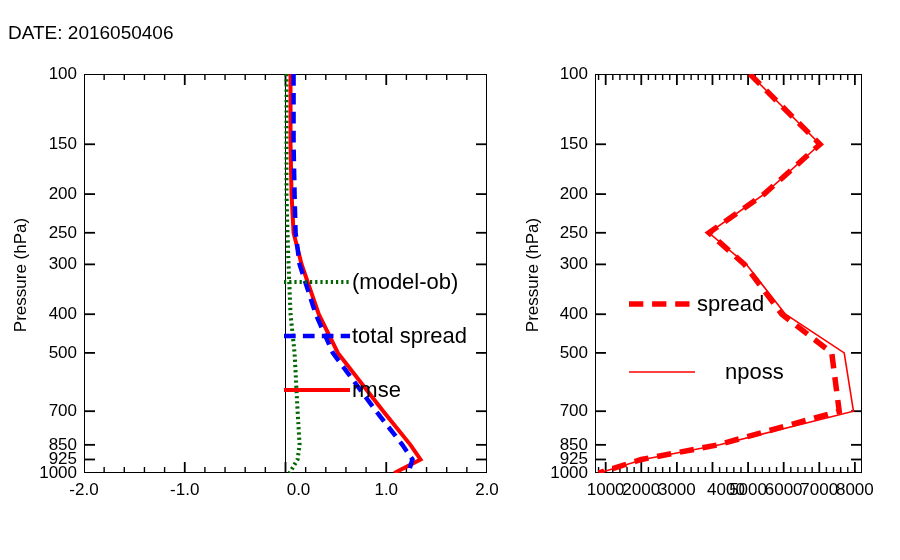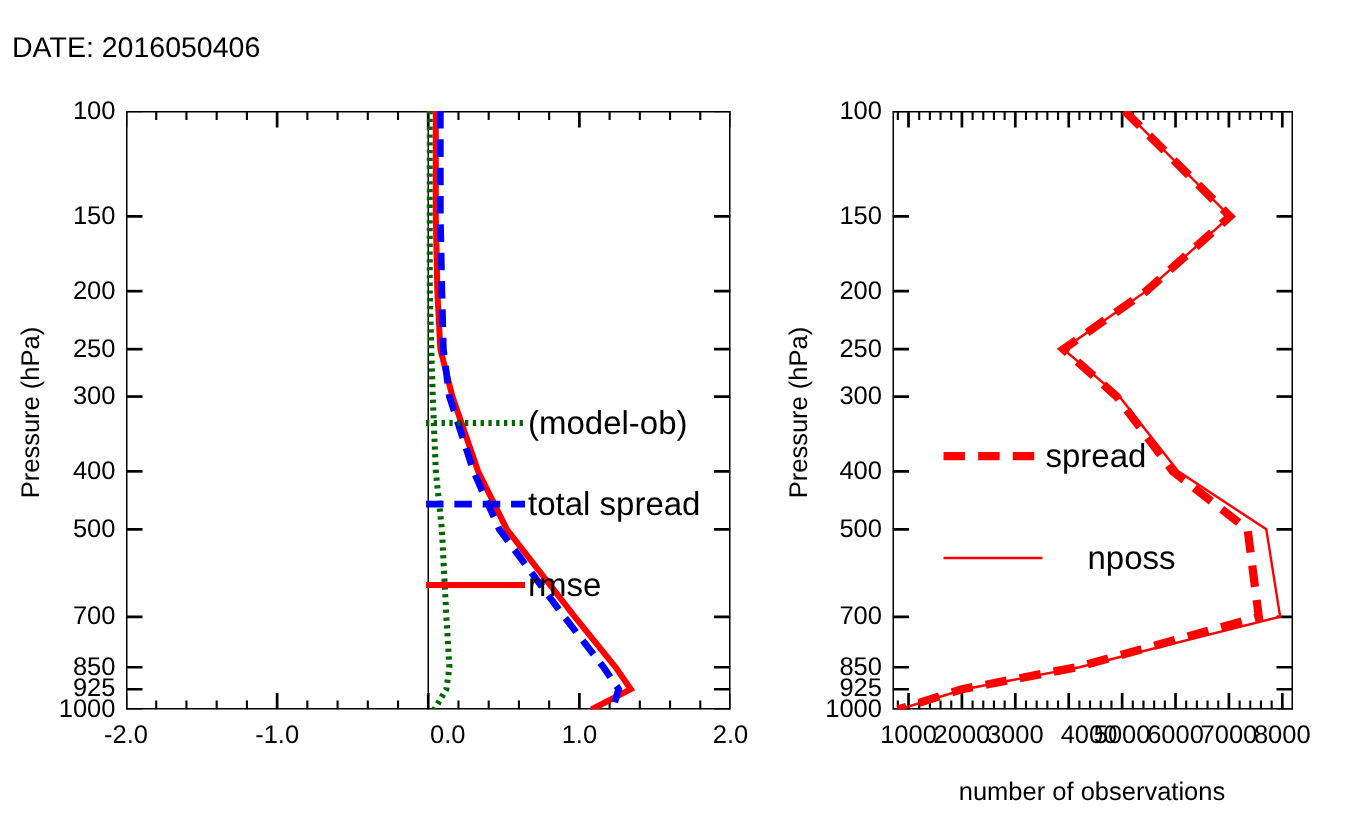--- a/index.html
+++ b/index.html
@@ -291,15 +291,14 @@
         <div class="xlab" style="left: 188.68px;">6000</div>
         <div class="xlab" style="left: 224.28px;">7000</div>
         <div class="xlab" style="left: 259.88px;">8000</div>
       </div>
     <div id="right-legend">
         <div class="legend-text" style="left: 102px; top: 230px;">spread</div>
         <div class="legend-text" style="left: 102px; top: 298px; margin-left: 28px;">nposs</div>
       </div>
   </div>
   <div class="axis-title-y" style="left:463px; top:265px; width:140px; text-align:center;">Pressure (hPa)</div>
-  <div class="axis-title-x" style="left:728px; top:518px;">number of observations</div>
 
 </div>
 
 </body></html>

